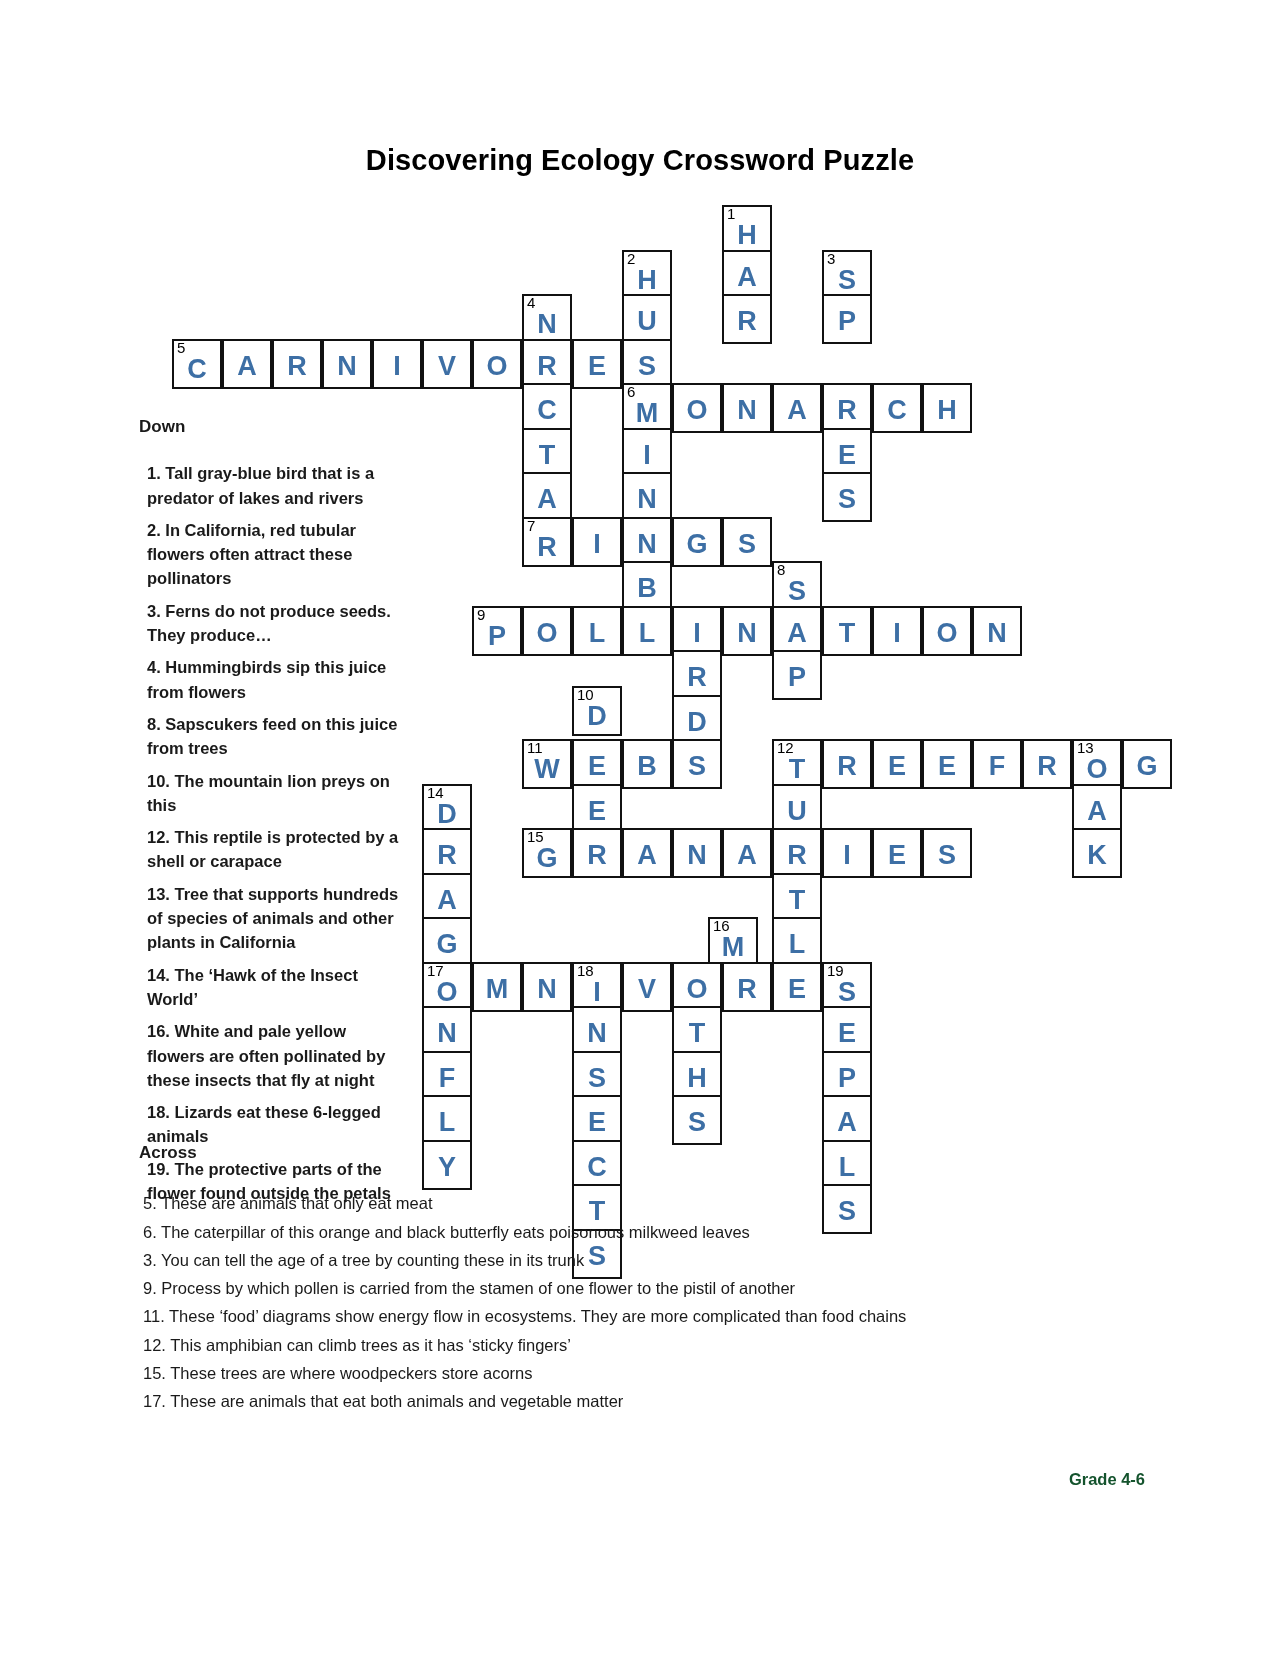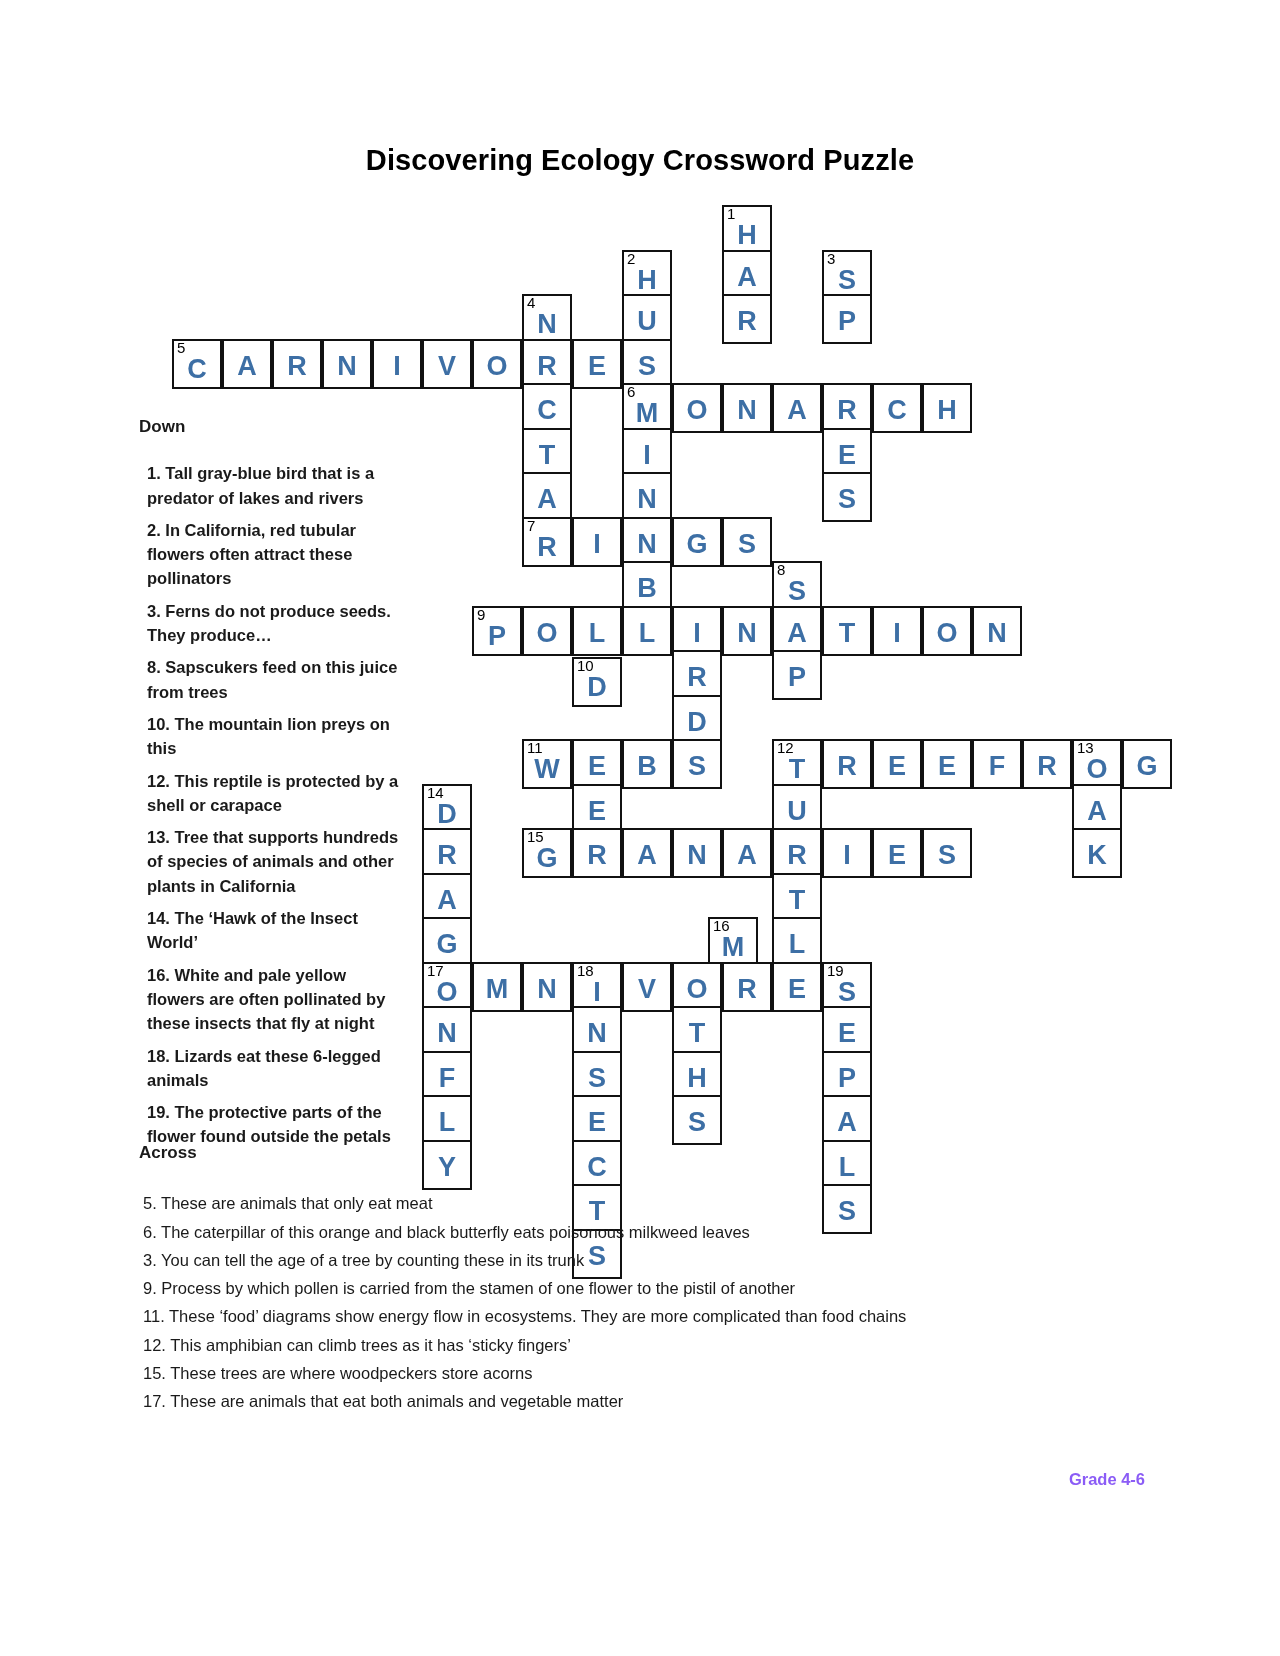--- a/index.html
+++ b/index.html
@@ -42,21 +42,21 @@
     line-height:24.3px;
   }
   .clues-across .hdr{font-weight:bold;font-size:17px;margin-bottom:26px;}
   .clues-across .clue{margin:4px;}
 
   .footer{
     position:absolute;
     right:135px; bottom:167px;
     font-size:16.5px;
     font-weight:bold;
-    color:#8b5cf6;
+    color:#14532d;
   }
 
   
   #grid{position:absolute;left:0;top:0;width:1280px;height:1656px;}
   .cell{
     position:absolute;
     width:50px;height:50px;
     box-sizing:border-box;
     border:2.5px solid #111;
     background:#fff;
@@ -247,21 +247,21 @@
       </div>
       <div class="cell" style="left: 972px; top: 605.5px;">
         <span class="ltr">N</span>
       </div>
       <div class="cell" style="left: 672px; top: 650px;">
         <span class="ltr">R</span>
       </div>
       <div class="cell" style="left: 772px; top: 650px;">
         <span class="ltr">P</span>
       </div>
-      <div class="cell numbered" style="left: 572px; top: 657px;">
+      <div class="cell numbered" style="left: 572px; top: 686px;">
         <span class="num">10</span>
         <span class="ltr">D</span>
       </div>
       <div class="cell" style="left: 672px; top: 694.5px;">
         <span class="ltr">D</span>
       </div>
       <div class="cell numbered" style="left: 522px; top: 739px;">
         <span class="num">11</span>
         <span class="ltr">W</span>
       </div>
@@ -448,20 +448,21 @@
         <span class="ltr">S</span>
       </div>
     </div>
 
   <div class="clues-down">
     <div class="hdr">Down</div>
     <div id="down-list">
         <p class="clue">1. Tall gray-blue bird that is a predator of lakes and rivers</p>
         <p class="clue">2. In California, red tubular flowers often attract these pollinators</p>
         <p class="clue">3. Ferns do not produce seeds. They produce…</p>
+        <p class="clue">4. Hummingbirds sip this juice from flowers</p>
         <p class="clue">8. Sapscukers feed on this juice from trees</p>
         <p class="clue">10. The mountain lion preys on this</p>
         <p class="clue">12. This reptile is protected by a shell or carapace</p>
         <p class="clue">13. Tree that supports hundreds of species of animals and other plants in California</p>
         <p class="clue">14. The ‘Hawk of the Insect World’</p>
         <p class="clue">16. White and pale yellow flowers are often pollinated by these insects that fly at night</p>
         <p class="clue">18. Lizards eat these 6-legged animals</p>
         <p class="clue">19. The protective parts of the flower found outside the petals</p>
       </div>
   </div>

